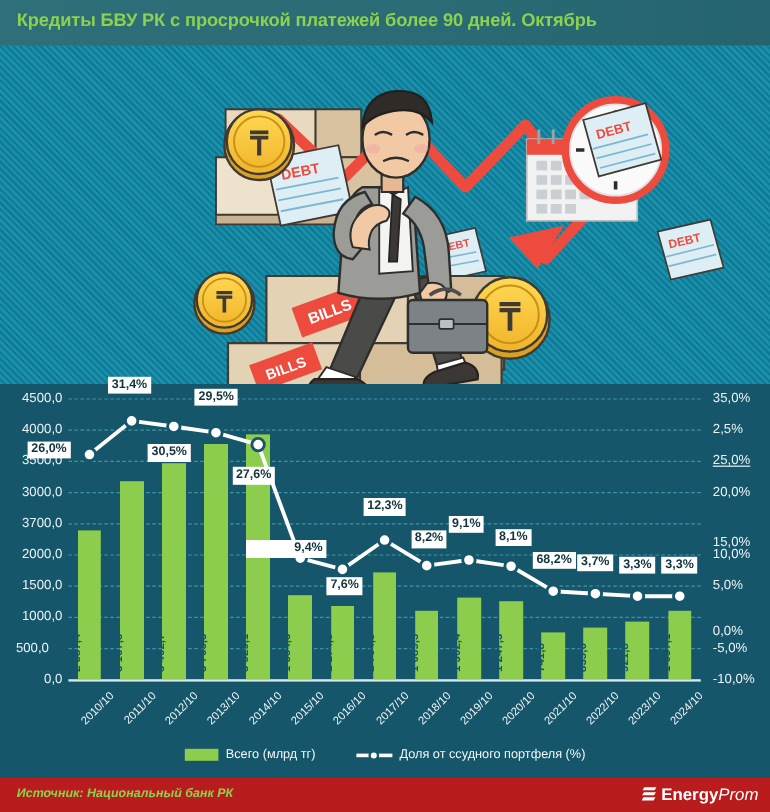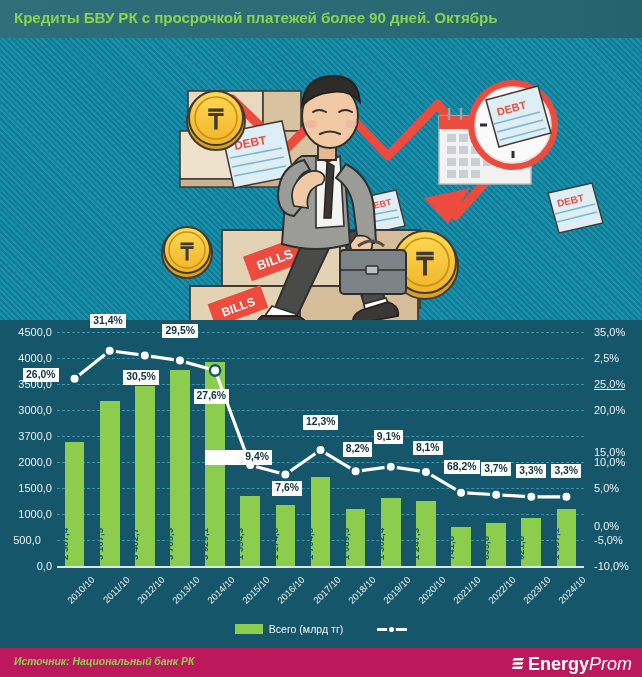--- a/index.html
+++ b/index.html
@@ -91,32 +91,32 @@
   }
   .leg-line::after {
     content:""; position:absolute; left:10px; top:1px; width:9px; height:9px;
     border-radius:50%; background:#fff; border:2.2px solid #16566a; box-sizing:border-box;
   }
   .leg-text { font-size: 10.6px; color: #f2f8f9; }
 
   
   .footer {
     position: absolute; left: 0; top: 648px; width: 642px; height: 29px;
-    background: #be185d;
+    background: #b91c1c;
   }
   .footer-src {
     position: absolute; left: 14px; top: 8px;
     font-size: 10.4px; font-style: italic; font-weight: bold; color: #8bd24e;
   }
   .footer-logo {
     position: absolute; right: 10px; top: 6px;
     display: flex; align-items: center; gap: 3px;
   }
   .logo-mark { width: 13px; height: 15px; display:block; }
-  .logo-text { font-size: 18px; color: #ffffff; font-style: italic; }
+  .logo-text { font-size: 14px; color: #ffffff; font-style: italic; }
   .logo-text b { font-style: normal; font-weight: bold; }
 </style>
 </head>
 <body>
 
 <div id="page">
 
   <div class="header">
     <div class="header-title">Кредиты БВУ РК с просрочкой платежей более 90 дней. Октябрь</div>
   </div>
@@ -466,20 +466,21 @@
       </div>
   </div>
 
   <div class="legend">
     <div class="leg-item">
       <span class="leg-swatch"></span>
       <span class="leg-text">Всего (млрд тг)</span>
     </div>
     <div class="leg-item">
       <span class="leg-line"></span>
+      <span class="leg-text">Доля от ссудного портфеля (%)</span>
     </div>
   </div>
 
   <div class="footer">
     <div class="footer-src">Источник: Национальный банк РК</div>
     <div class="footer-logo">
       <svg class="logo-mark" viewBox="0 0 13 15">
         <path d="M2 1 H12 L10.5 3.6 H0.5 Z" fill="#ffffff"></path>
         <path d="M1.6 5.2 H11.6 L10.1 7.8 H0.1 Z" fill="#ffffff"></path>
         <path d="M1.2 9.4 H11.2 L9.7 12 H-0.3 Z" fill="#ffffff"></path>

